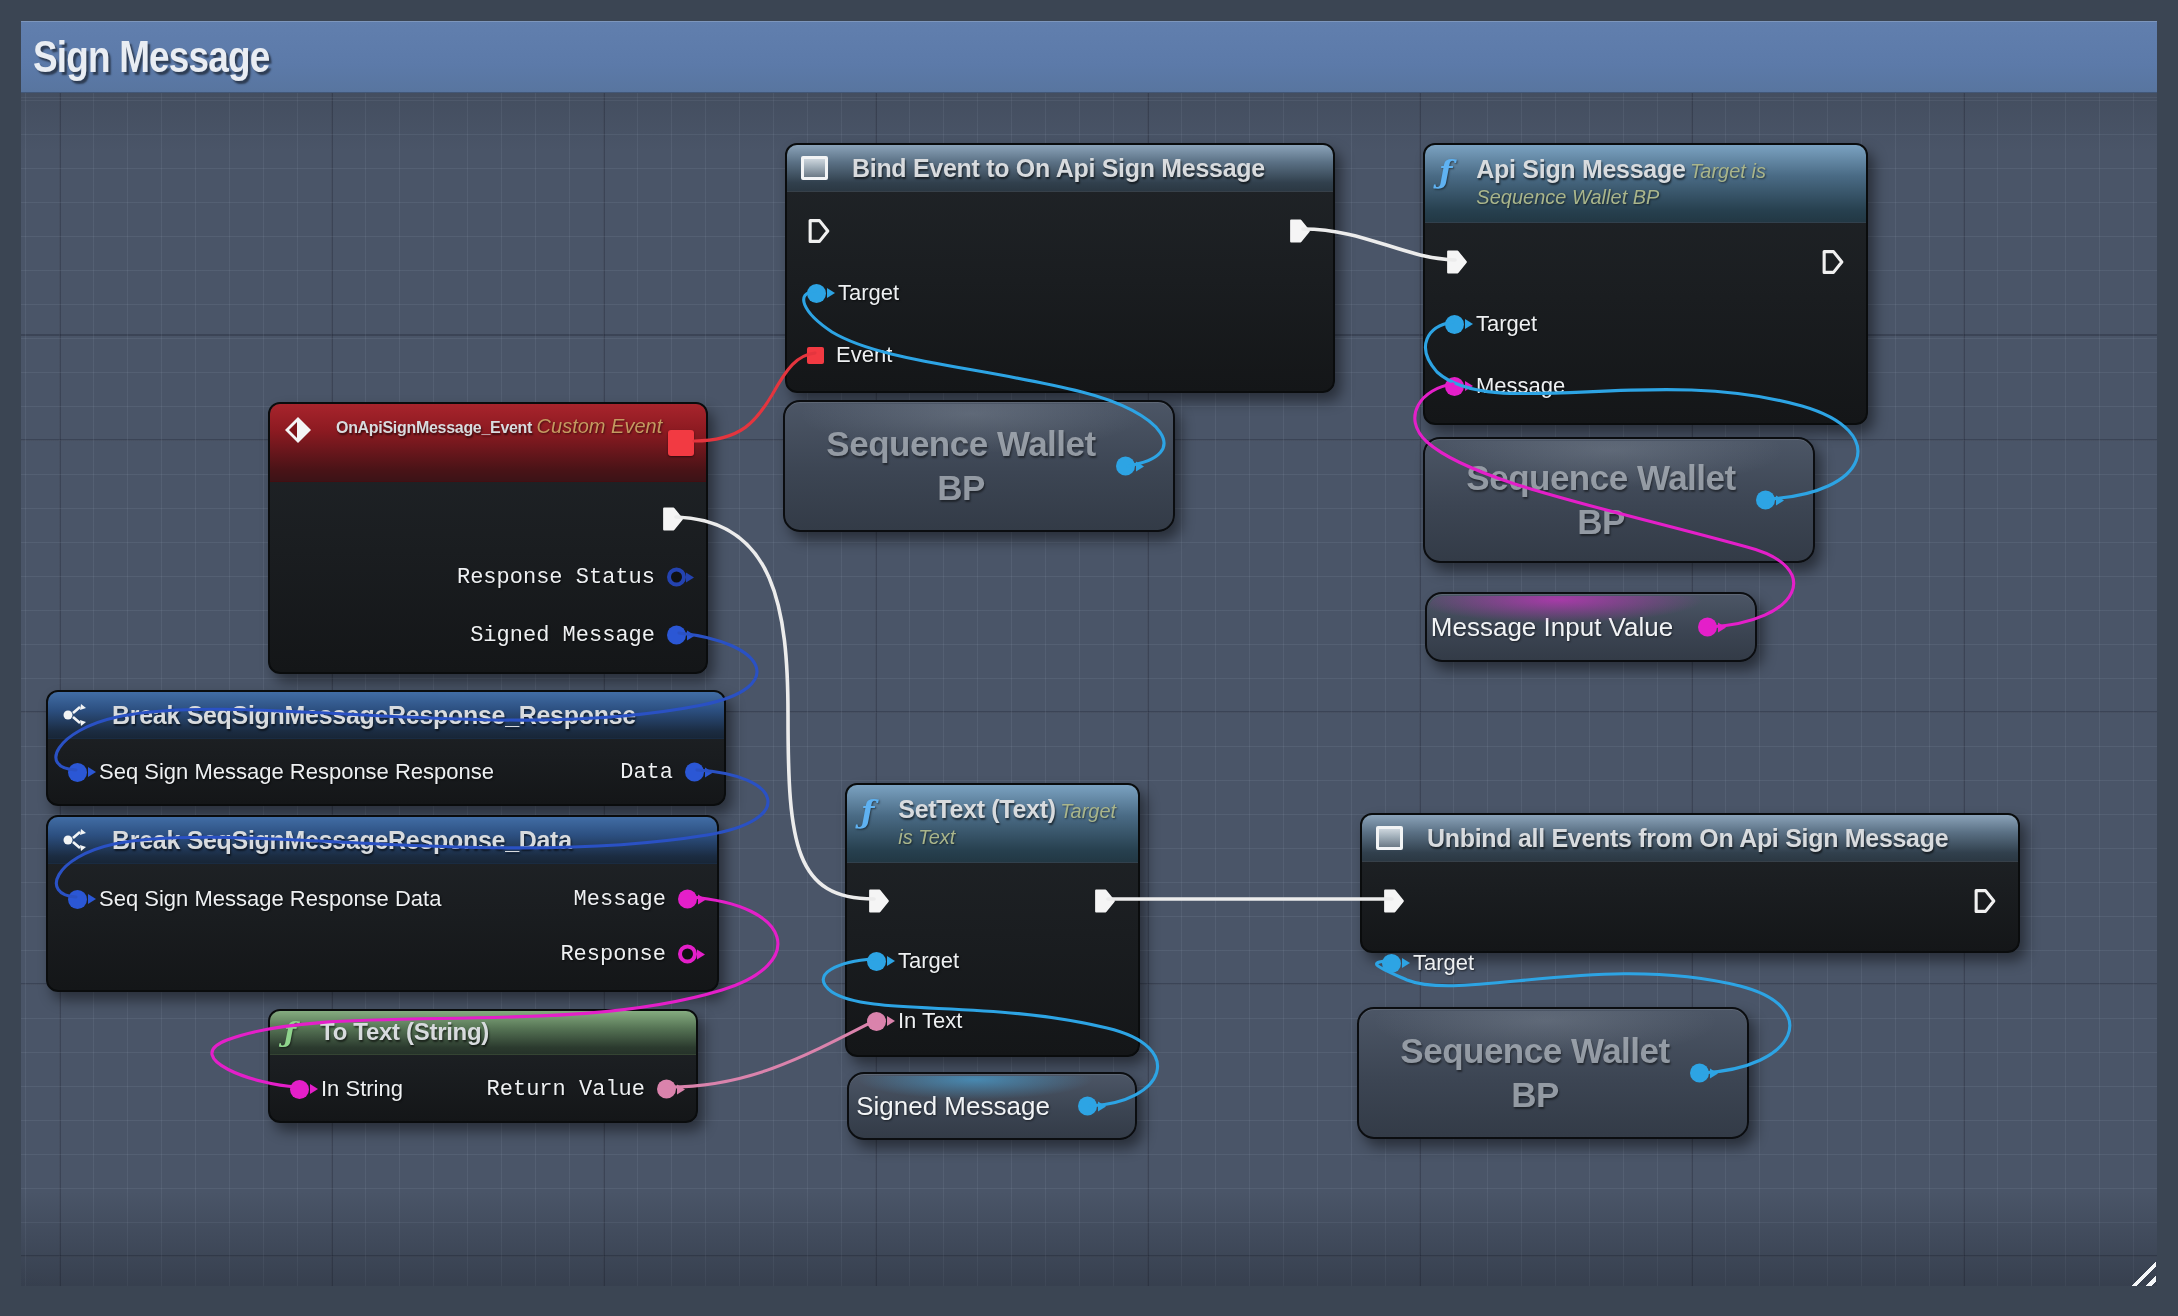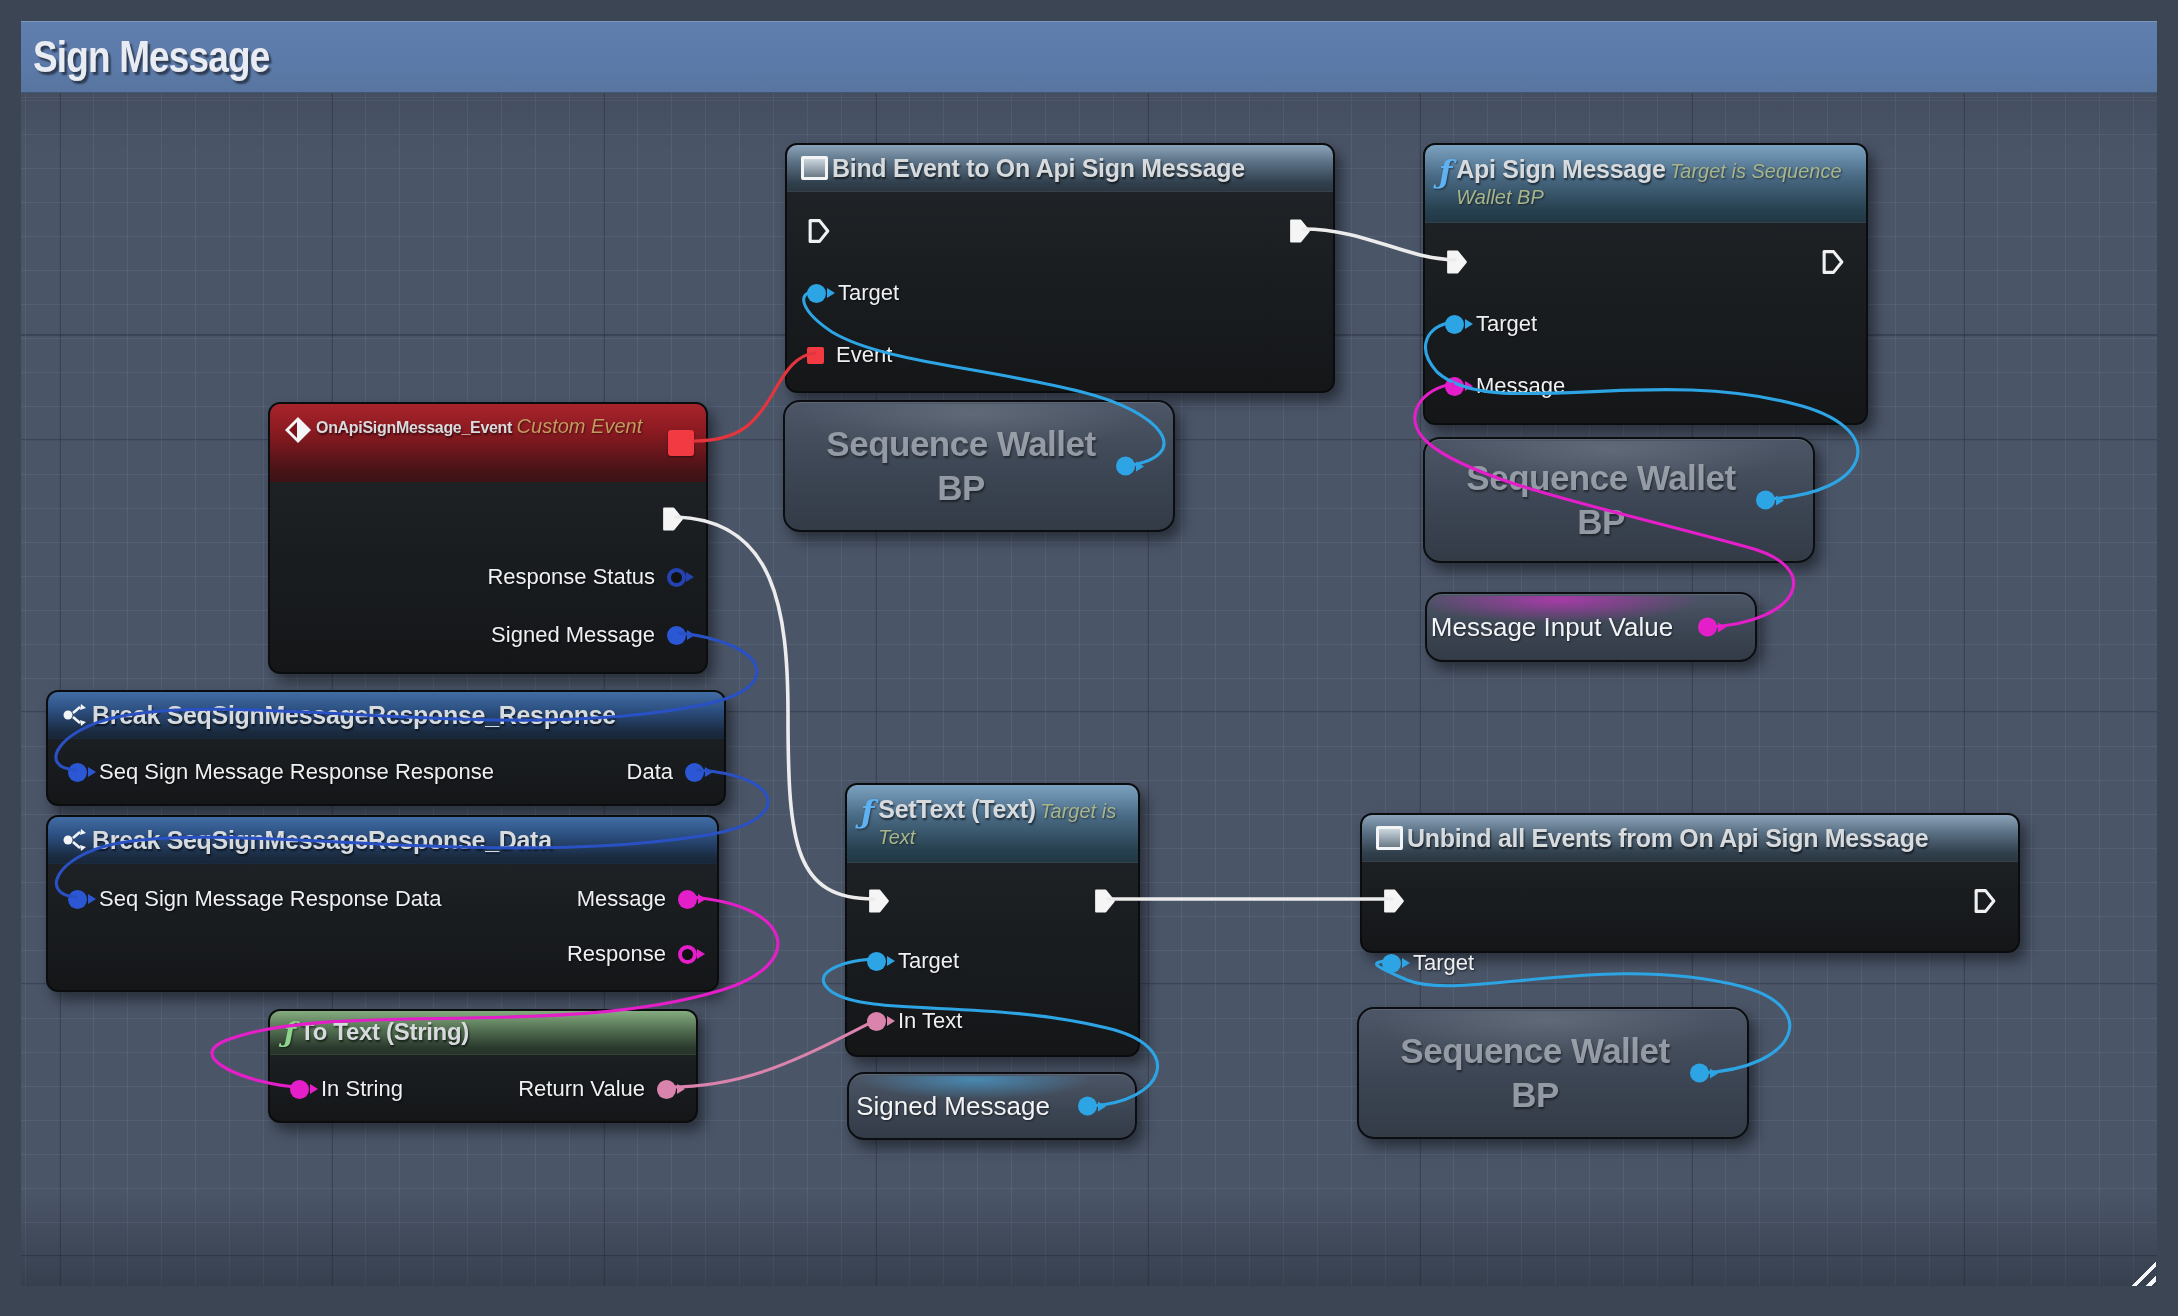--- a/index.html
+++ b/index.html
@@ -38,41 +38,41 @@
   .w.delegate{stroke:#e4353e;}
   .w.obj{stroke:#2da4e4;}
   .w.struct{stroke:#2a51c4;}
   .w.str{stroke:#e41fc9;}
   .w.text{stroke:#da83ac;}
 
   
   .node{position:absolute;z-index:3;border:2px solid #0a0c0d;border-radius:12px;
         background:linear-gradient(180deg,#212529 0%,#1a1d20 55%,#141618 100%);
         box-shadow:6px 8px 14px rgba(0,0,0,.45), inset 0 1px 0 rgba(255,255,255,.06);}
-  .hdr{display:flex;align-items:center;gap:4px;padding:0 14px;position:relative;
+  .hdr{display:flex;align-items:center;gap:24px;padding:0 14px;position:relative;
        border-radius:10px 10px 0 0;border-bottom:1px solid rgba(0,0,0,.6);}
   .hdr.h1{height:47px;}
   .hdr.h2{height:78px;align-items:flex-start;padding-top:9px;}
   .hdr.h2 .icon{margin-top:3px;}
   .hdr-steel{background:linear-gradient(180deg,#8ba3b9 0%,#5a7084 38%,#31404d 82%,#2b3843 100%);}
   .hdr-blue{background:linear-gradient(180deg,#7ba2c1 0%,#4a6b85 40%,#27404f 85%,#223844 100%);}
   .hdr-red{background:linear-gradient(180deg,#a8242c 0%,#8c1a21 35%,#4a1317 85%,#3c1317 100%);}
   .hdr-navy{background:linear-gradient(180deg,#416da5 0%,#2c4f80 40%,#1b2c42 85%,#182637 100%);}
   .hdr-green{background:linear-gradient(180deg,#85ac80 0%,#567455 40%,#2b3a2e 85%,#26332a 100%);}
   .hdr-title{font-weight:bold;font-size:25px;color:#d8dbde;letter-spacing:-.3px;white-space:nowrap;
              text-shadow:1px 2px 2px rgba(0,0,0,.6);line-height:1.2;}
   .hdr-sub{font-style:italic;font-size:20px;line-height:1.3;text-shadow:1px 1px 2px rgba(0,0,0,.5);}
   .sub-olive{color:#a9b58b;} .sub-tan{color:#c49a60;}
   .ficon{font-family:"DejaVu Serif", serif;font-style:italic;font-weight:bold;font-size:31px;
          line-height:1;text-shadow:1px 1px 2px rgba(0,0,0,.5);}
   .sqicon{width:27px;height:24px;border:3px solid #f2f4f5;border-radius:2px;
           background:linear-gradient(180deg,#cdd6dd 0%,#9fadb8 45%,#6c7a86 100%);}
 
   .pin{position:absolute;display:flex;align-items:center;gap:12px;transform:translateY(-50%);}
-  .pin.out{flex-direction:row-reverse;}
+  .pin.out{flex-direction:row-reverse;font-family:Liberation Mono, monospace;}
   .plabel{font-size:22px;color:#eef0f2;text-shadow:1px 1px 2px rgba(0,0,0,.6);white-space:nowrap;}
   .dot{position:relative;width:19px;height:19px;border-radius:50%;flex:0 0 auto;}
   .dot.filled{background:currentColor;}
   .dot.hollow{border:4px solid currentColor;background:rgba(0,0,0,.35);}
   .dot::after{content:"";position:absolute;left:100%;top:50%;margin:-5px 0 0 1px;width:0;height:0;
               border-left:8px solid currentColor;border-top:5px solid transparent;border-bottom:5px solid transparent;}
   .dot.hollow::after{margin-left:4px;}
   .sqpin{width:17px;height:17px;border-radius:2px;background:currentColor;flex:0 0 auto;}
   .execpin{flex:0 0 auto;display:block;}
 

